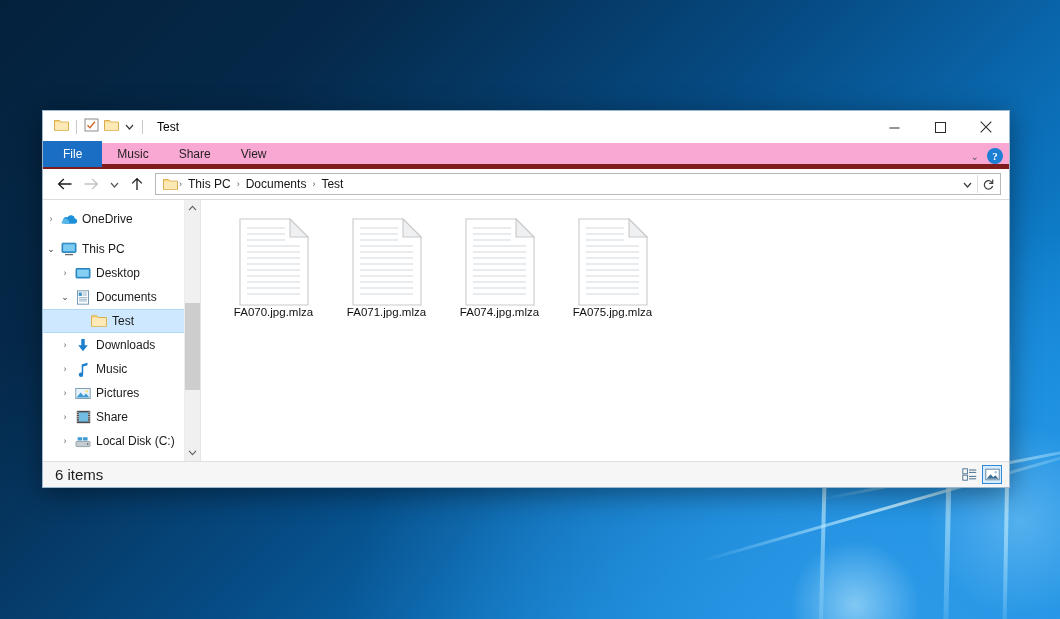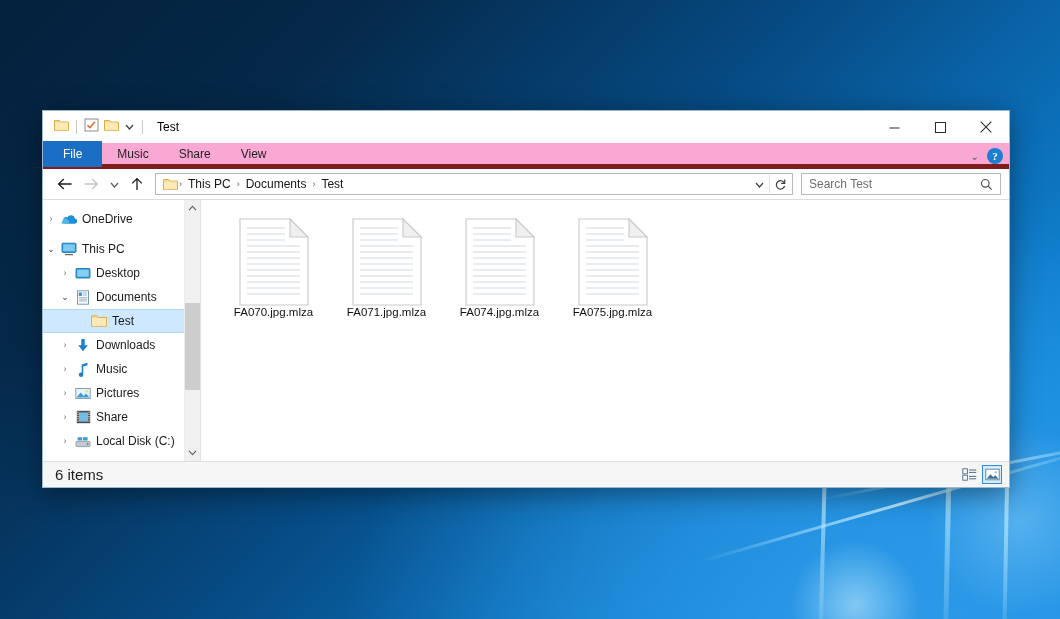--- a/index.html
+++ b/index.html
@@ -443,29 +443,20 @@
         </span>
         <span class="addr-divider"></span>
         <span class="addr-btn">
           <svg width="13" height="13" viewBox="0 0 13 13">
             <path d="M10.4 5.2A4.2 4.2 0 1 0 10.6 8" fill="none" stroke="#3c3c3c" stroke-width="1.2"></path>
             <path d="M10.7 1.6v3.7H7.2" fill="none" stroke="#3c3c3c" stroke-width="1.2"></path>
           </svg>
         </span>
       </div>
 
-      <div id="searchbox">
-        <input id="search-input" type="text" placeholder="Search Test" style="">
-        <span style="display:flex;align-items:center;padding:0 3px;">
-          <svg width="13" height="13" viewBox="0 0 13 13">
-            <circle cx="5.3" cy="5.3" r="3.8" fill="none" stroke="#4a4a4a" stroke-width="1.15"></circle>
-            <path d="M8.2 8.2l3.4 3.4" stroke="#4a4a4a" stroke-width="1.15"></path>
-          </svg>
-        </span>
-      </div>
     </div>
 
     <div id="body">
 
       <div id="sidebar-wrap">
         <div id="sidebar">
 
           <div class="nav-item">
             <span class="chev">›</span>
             <span class="nav-ico">

